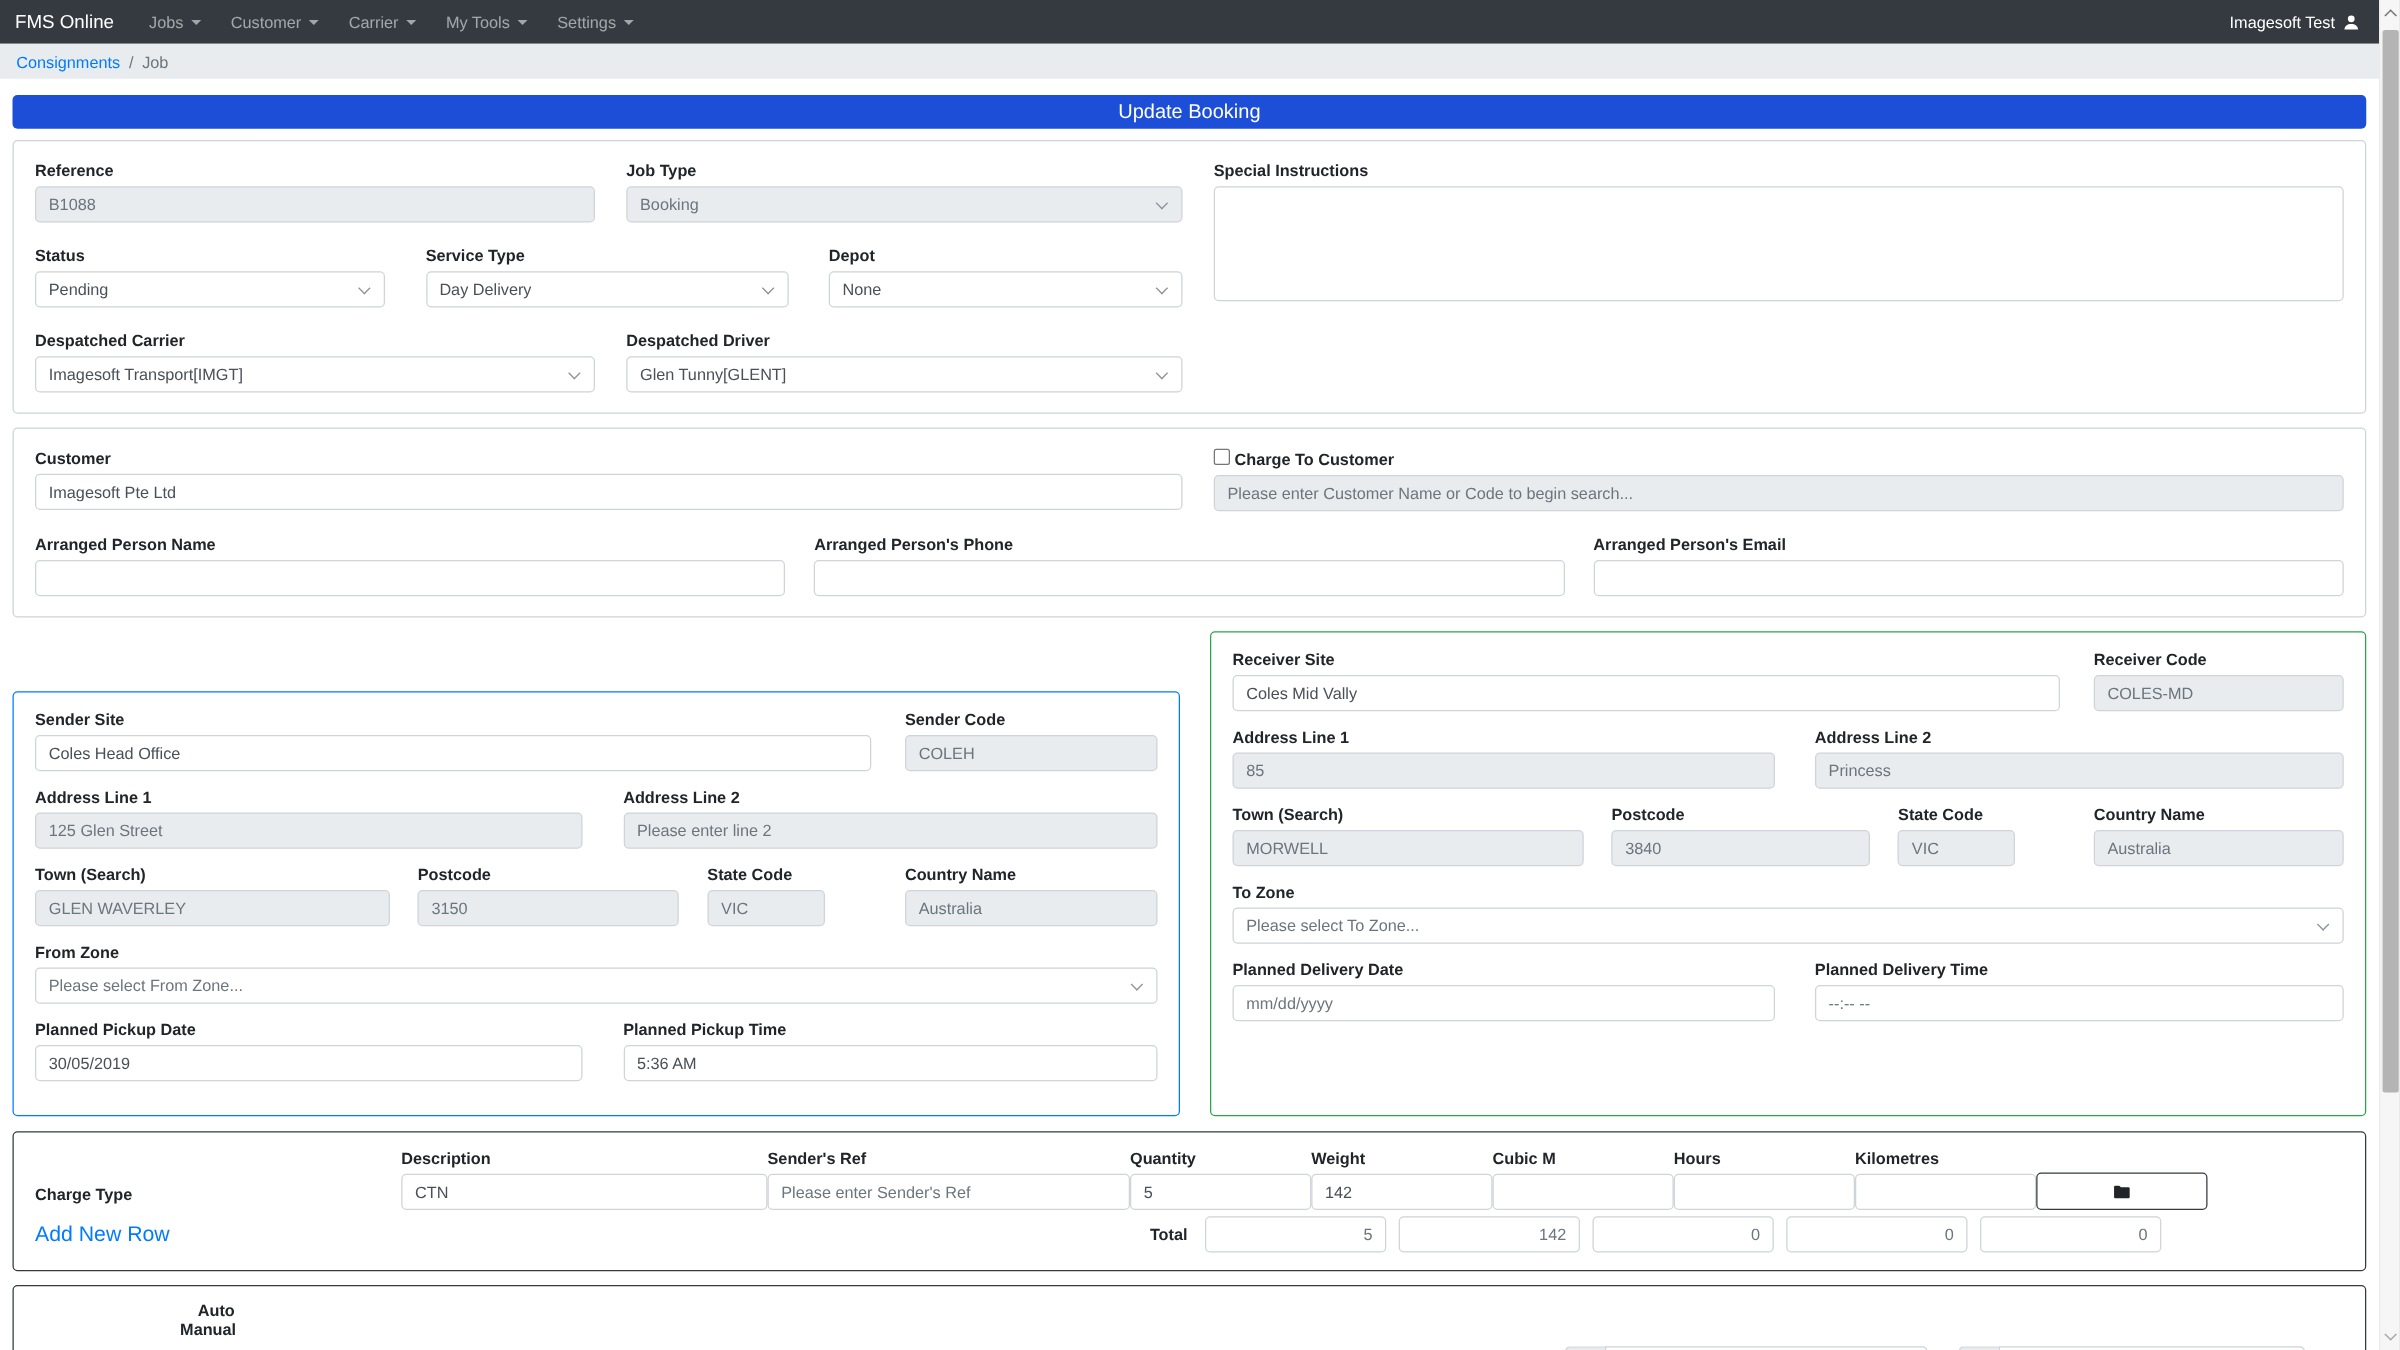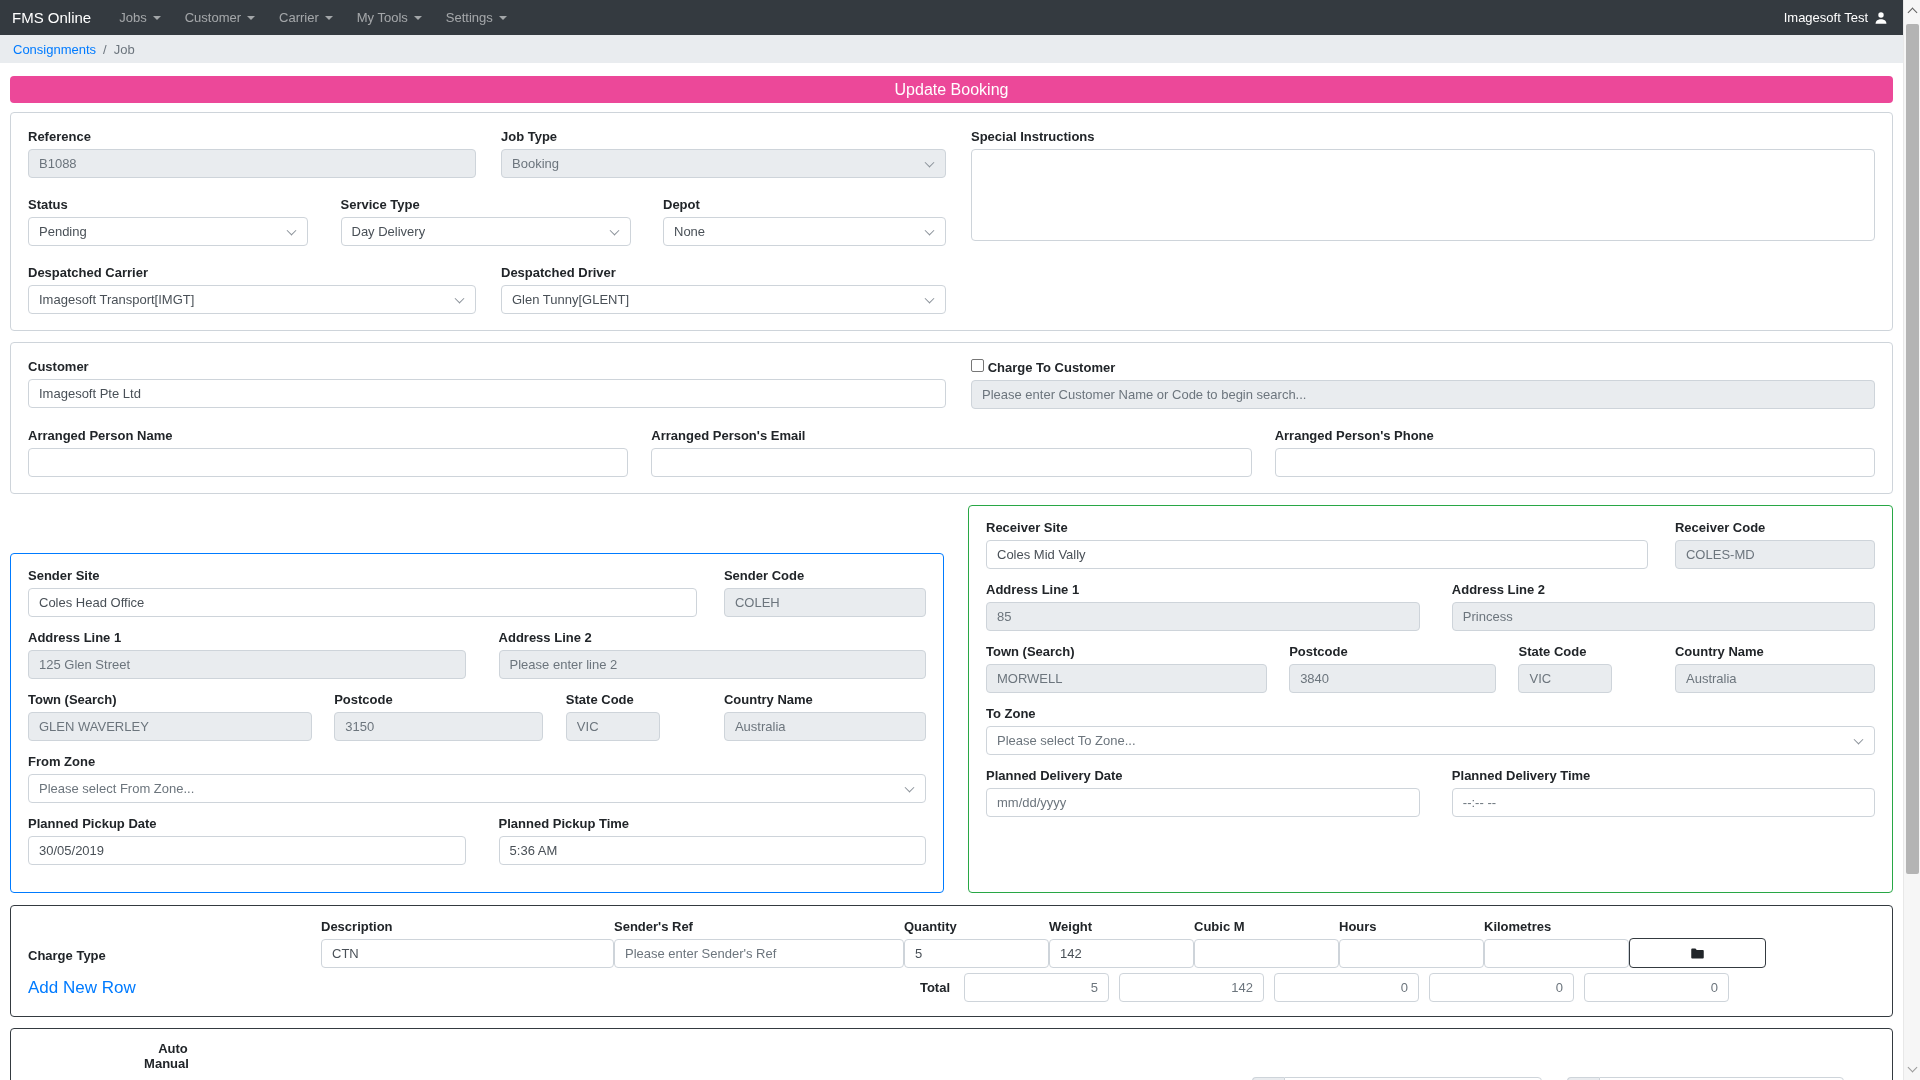--- a/index.html
+++ b/index.html
@@ -13,21 +13,21 @@
   .caret { width:0; height:0; border-left:4px solid transparent; border-right:4px solid transparent;
     border-top:4px solid rgba(255,255,255,.55); display:inline-block; margin-left:6px; }
   .nav-user { color:#fff; font-size:13px; display:flex; align-items:center; gap:6px; margin-right:20px; cursor:pointer; }
   
   .breadcrumb-bar { height:28px; background:#e9ecef; display:flex; align-items:center; padding:0 13px; font-size:13px; }
   .breadcrumb-bar a { color:#007bff; text-decoration:none; cursor:pointer; }
   .breadcrumb-bar .divider { color:#6c757d; margin:0 7px; }
   .breadcrumb-bar .current { color:#6c757d; }
   
   .page { padding:13px 27px 0 10px; }
-  .page-header { background:#ec4899; color:#fff; text-align:center; font-size:16px;
+  .page-header { background:#1d4ed8; color:#fff; text-align:center; font-size:16px;
     height:27px; line-height:27px; border-radius:4px; margin-bottom:9px; }
   .panel { border:1px solid #ced4da; border-radius:4px; padding:16px 17px; margin-bottom:11px; background:#fff; }
   .panel.sender { border-color:#007bff; }
   .panel.receiver { border-color:#28a745; }
   .panel.dark { border-color:#343a40; }
   
   .field label { display:block; font-size:13px; font-weight:700; color:#212529; margin-bottom:5px; white-space:nowrap; }
   .form-control { width:100%; height:29px; border:1px solid #ced4da; border-radius:4px; background:#fff;
     font-family:inherit; font-size:13px; color:#495057; padding:0 10px; outline:none; display:block; }
   .form-control::placeholder { color:#6c757d; }
@@ -230,25 +230,25 @@
         </label>
         <input class="form-control" disabled="" placeholder="Please enter Customer Name or Code to begin search..." style="">
       </div>
     </div>
     <div class="frow last three">
       <div class="field">
         <label>Arranged Person Name</label>
         <input class="form-control" style="">
       </div>
       <div class="field">
+        <label>Arranged Person's Phone</label>
+        <input class="form-control" style="">
+      </div>
+      <div class="field">
         <label>Arranged Person's Email</label>
-        <input class="form-control" style="">
-      </div>
-      <div class="field">
-        <label>Arranged Person's Phone</label>
         <input class="form-control" style="">
       </div>
     </div>
   </section>
 
   <div class="sr-row">
     <section class="panel sender">
       <div class="frow">
         <div class="field fw745">
           <label>Sender Site</label>

